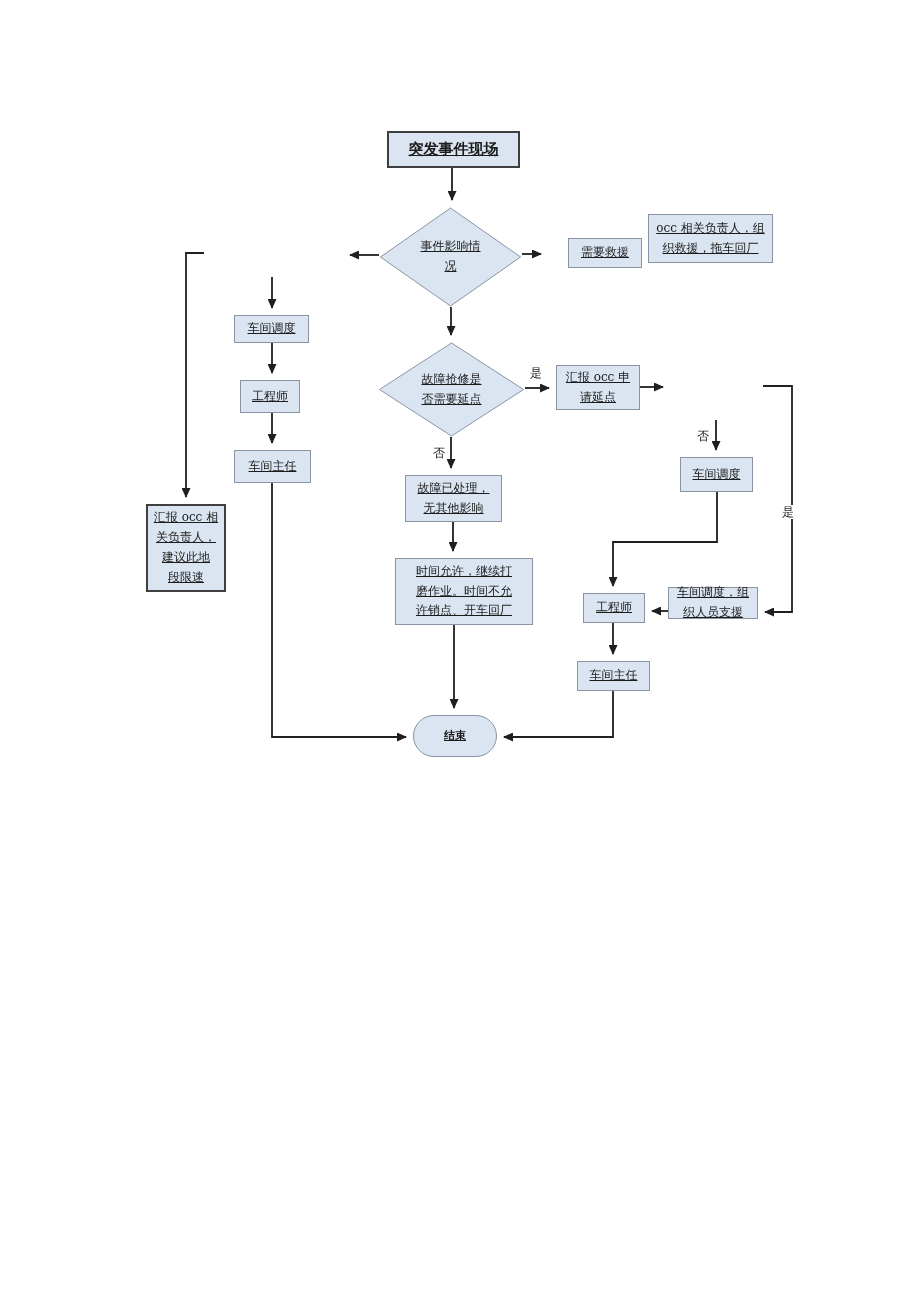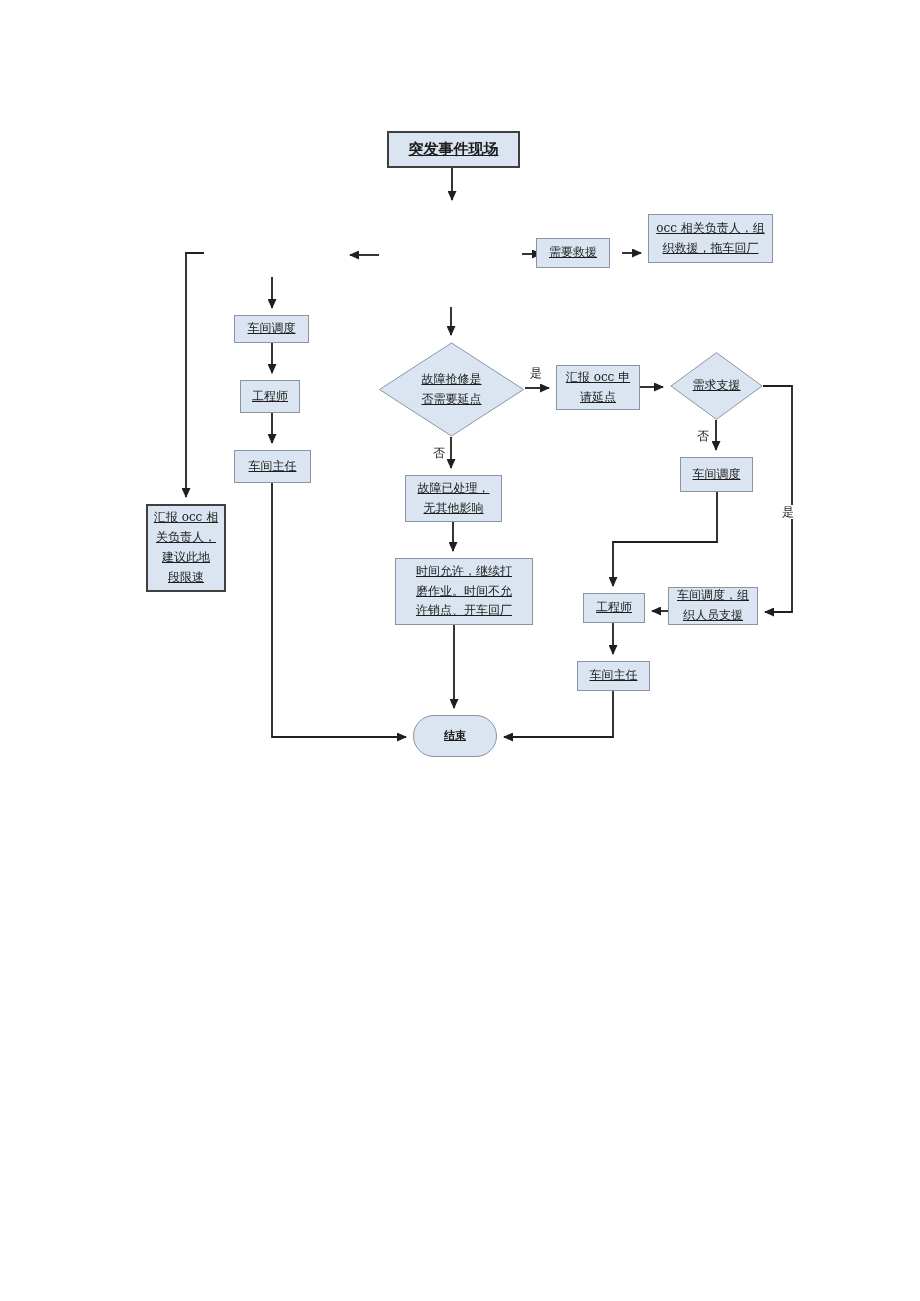--- a/index.html
+++ b/index.html
@@ -72,23 +72,30 @@
     <polyline points="453,522 453,551" marker-end="url(#arr)"></polyline>
     <polyline points="454,625 454,708" marker-end="url(#arr)"></polyline>
     <polyline points="613,623 613,654" marker-end="url(#arr)"></polyline>
     <polyline points="613,691 613,737 504,737" marker-end="url(#arr)"></polyline>
   </svg>
 
   <div class="node emphasis" style="left:387px;top:131px;width:133px;height:37px">
     <span class="txt">突发事件现场</span>
   </div>
 
+  <div class="node diamond" style="left:379px;top:207px;width:143px;height:100px">
+    <svg viewBox="0 0 100 100" preserveAspectRatio="none">
+        <polygon points="50,1 99,50 50,99 1,50" vector-effect="non-scaling-stroke"></polygon>
+      </svg>
+    <span class="txt">事件影响情
+况</span>
+  </div>
 
 
-  <div class="node" style="left:536px;top:238px;width:74px;height:30px">
+  <div class="node" style="left:568px;top:238px;width:74px;height:30px">
     <span class="txt">需要救援</span>
   </div>
 
   <div class="node" style="left:648px;top:214px;width:125px;height:49px">
     <span class="txt">occ 相关负责人，组
 织救援，拖车回厂</span>
   </div>
 
   <div class="node" style="left:234px;top:315px;width:75px;height:28px">
     <span class="txt">车间调度</span>
@@ -115,47 +122,41 @@
       </svg>
     <span class="txt">故障抢修是
 否需要延点</span>
   </div>
 
   <div class="node" style="left:556px;top:365px;width:84px;height:45px">
     <span class="txt">汇报 occ 申
 请延点</span>
   </div>
 
-  <div class="node diamond" style="left:670px;top:352px;width:93px;height:68px">
-    <svg viewBox="0 0 100 100" preserveAspectRatio="none">
-        <polygon points="50,1 99,50 50,99 1,50" vector-effect="non-scaling-stroke"></polygon>
-      </svg>
-    <span class="txt">需求支援</span>
-  </div>
 
   <div class="node" style="left:680px;top:457px;width:73px;height:35px">
     <span class="txt">车间调度</span>
   </div>
 
   <div class="node" style="left:405px;top:475px;width:97px;height:47px">
     <span class="txt">故障已处理，
 无其他影响</span>
   </div>
 
   <div class="node" style="left:395px;top:558px;width:138px;height:67px">
     <span class="txt">时间允许，继续打
 磨作业。时间不允
 许销点、开车回厂</span>
   </div>
 
   <div class="node" style="left:583px;top:593px;width:62px;height:30px">
     <span class="txt">工程师</span>
   </div>
 
-  <div class="node" style="left:668px;top:587px;width:90px;height:38px">
+  <div class="node" style="left:668px;top:587px;width:90px;height:32px">
     <span class="txt">车间调度，组
 织人员支援</span>
   </div>
 
   <div class="node" style="left:577px;top:661px;width:73px;height:30px">
     <span class="txt">车间主任</span>
   </div>
 
   <div class="node terminator" style="left:413px;top:715px;width:84px;height:42px">
     <span class="txt">结束</span>

